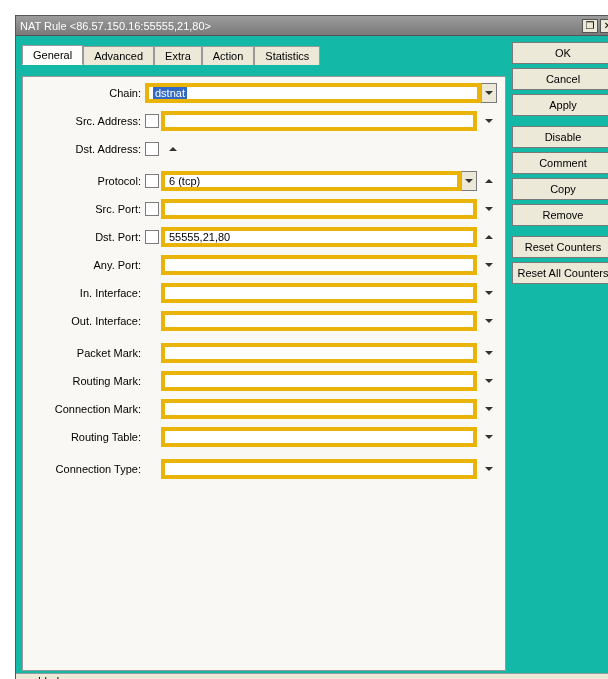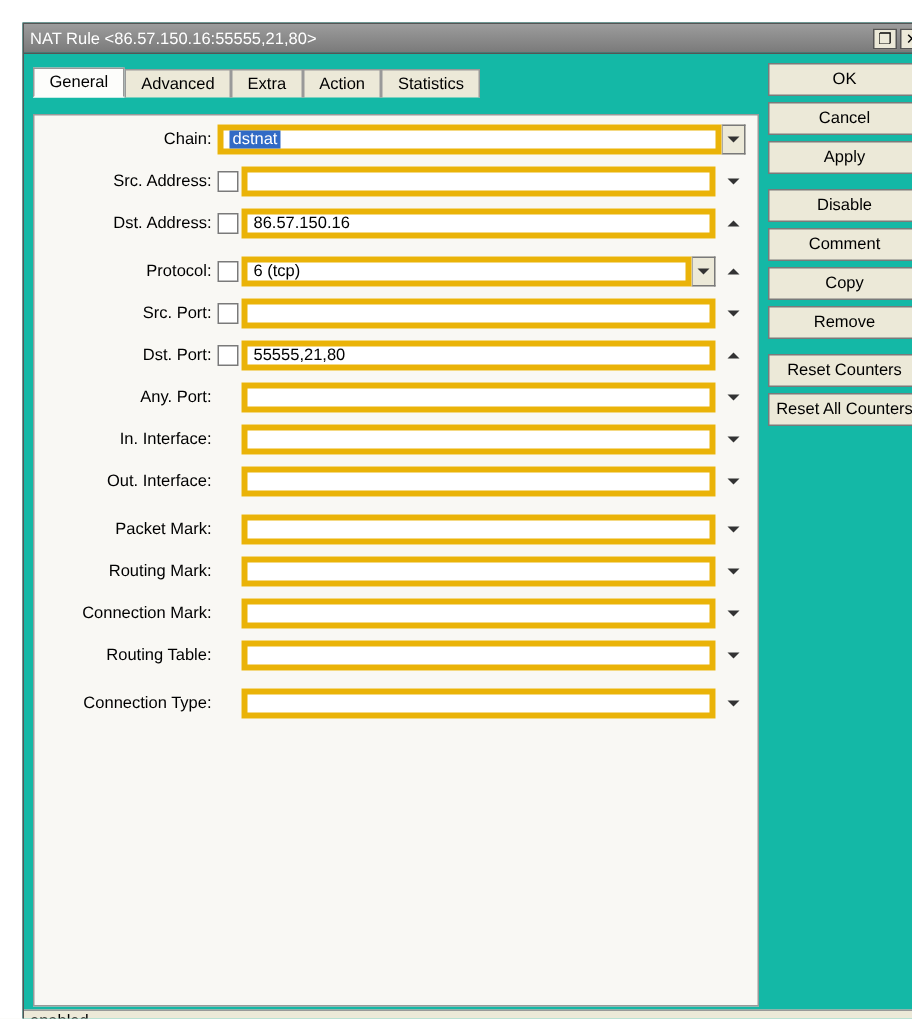--- a/index.html
+++ b/index.html
@@ -215,21 +215,20 @@
           <div class="chk"></div>
           <div class="field"></div>
           <div class="expander">
               <div class="tri-down"></div>
             </div>
         </div>
 
         <div class="row">
           <div class="lbl">Dst. Address:</div>
           <div class="chk"></div>
-          <div class="field">86.57.150.16</div>
           <div class="expander">
               <div class="tri-up"></div>
             </div>
         </div>
 
         <div class="row gap">
           <div class="lbl">Protocol:</div>
           <div class="chk"></div>
           <div class="field">6 (tcp)</div>
           <div class="ddbtn">

